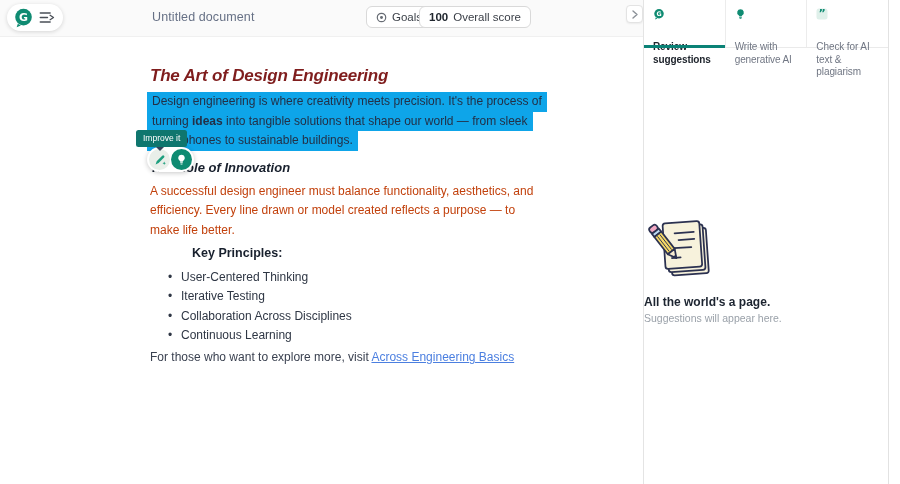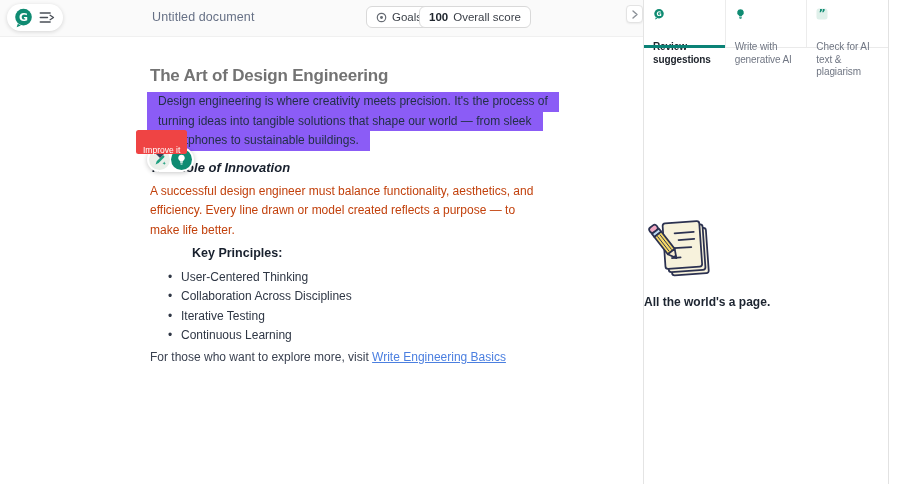--- a/index.html
+++ b/index.html
@@ -21,28 +21,28 @@
   .goals-btn { left:366px; }
   .score-btn { left:419px;justify-content:flex-end; }
   .score-val { font-weight:800; color:#20262e; }
   .collapse-btn { position:absolute; left:626px; top:5px; width:17px; height:18px;
     background:#fff; border:1px solid #e3e3e3; border-radius:4px;
     display:flex; align-items:center; justify-content:center; cursor:pointer;
     box-shadow:0 1px 2px rgba(0,0,0,.06); }
 
   
   .doc h1 { position:absolute; left:150px; top:66px; font-size:17px;
-    font-weight:800; color:#737373; letter-spacing:-.2px; }
+    font-weight:800; color:#7f1d1d; letter-spacing:-.2px;font-style:italic; }
   .intro { position:absolute; left:150px; top:92px; font-size:12px; color:#233047; }
   .il { height:19.5px; line-height:19.5px; white-space:nowrap; }
-  .hl { display:inline-block; height:100%; background:#8b5cf6; padding:0 11px; margin-left:-3px; }
-  .hl b { font-weight:400; }
+  .hl { display:inline-block; height:100%; background:#0ea5e9; padding:0 5px; margin-left:-3px; }
+  .hl b { font-weight:700; }
 
   .tooltip { position:absolute; left:136px; top:130px; height:17px; line-height:17px;
-    background:#ef4444; color:#fff; font-size:8.5px; padding:12px 7px; border-radius:2.5px;
+    background:#0f766e; color:#fff; font-size:8.5px; padding:0 7px; border-radius:2.5px;
     z-index:6; }
   .tooltip:after { content:""; position:absolute; left:20px; bottom:-4px;
     border:4px solid transparent; border-top-color:#35425a; border-bottom:none; }
 
   .ai-pill { position:absolute; left:147px; top:147px; z-index:5; background:#fff;
     border-radius:14px; padding:2px; display:flex; gap:1px;
     box-shadow:0 1px 5px rgba(0,0,0,.22); }
   .ai-circle { width:21px; height:21px; border-radius:50%; display:flex;
     align-items:center; justify-content:center; cursor:pointer; }
   .ai-circle.pen { background:#e9efe9; }
@@ -171,26 +171,26 @@
     <div class="bodytext">
       <div>A successful design engineer must balance functionality, aesthetics, and</div>
       <div>efficiency. Every line drawn or model created reflects a purpose — to</div>
       <div>make life better.</div>
     </div>
 
     <div class="principles">Key Principles:</div>
 
     <ul class="bullets">
       <li>User-Centered Thinking</li>
+      <li>Iterative Testing</li>
       <li>Collaboration Across Disciplines</li>
-      <li>Iterative Testing</li>
       <li>Continuous Learning</li>
     </ul>
 
-    <div class="footer-line"><span>For those who want to explore more, visit </span><a>Write Engineering Basics</a></div>
+    <div class="footer-line"><span>For those who want to explore more, visit </span><a>Across Engineering Basics</a></div>
   </div>
 
   <div class="panel">
     <div class="tabs">
 
       <div class="tab active">
         <span class="icon">
           <svg width="12" height="12" viewBox="0 0 24 24">
             <circle cx="12" cy="11.5" r="9.5" fill="#0f8b72"></circle>
             <path d="M5.5 19.2 L4.2 23 L9 21.2 Z" fill="#0f8b72"></path>
@@ -250,17 +250,18 @@
             <rect x="-5" y="-39" width="10" height="4.5" fill="#bcd9f2" stroke-width="2"></rect>
             <rect x="-5" y="-34.5" width="10" height="25" fill="#f5d867" stroke-width="2"></rect>
             <line x1="-1.7" y1="-33" x2="-1.7" y2="-11" stroke-width="1"></line>
             <line x1="1.7" y1="-33" x2="1.7" y2="-11" stroke-width="1"></line>
             <path d="M-5 -9.5 L5 -9.5 L0 0 Z" fill="#f9edd3" stroke-width="2"></path>
             <path d="M-1.8 -3.4 L1.8 -3.4 L0 0 Z" fill="#2b3150" stroke-width="0.5"></path>
           </g>
         </svg>
       </span>
       <div class="empty-title">All the world's a page.</div>
+      <div class="empty-sub">Suggestions will appear here.</div>
     </div>
   </div>
 
   <div class="gutter"></div>
 </div>
 
 </body></html>

